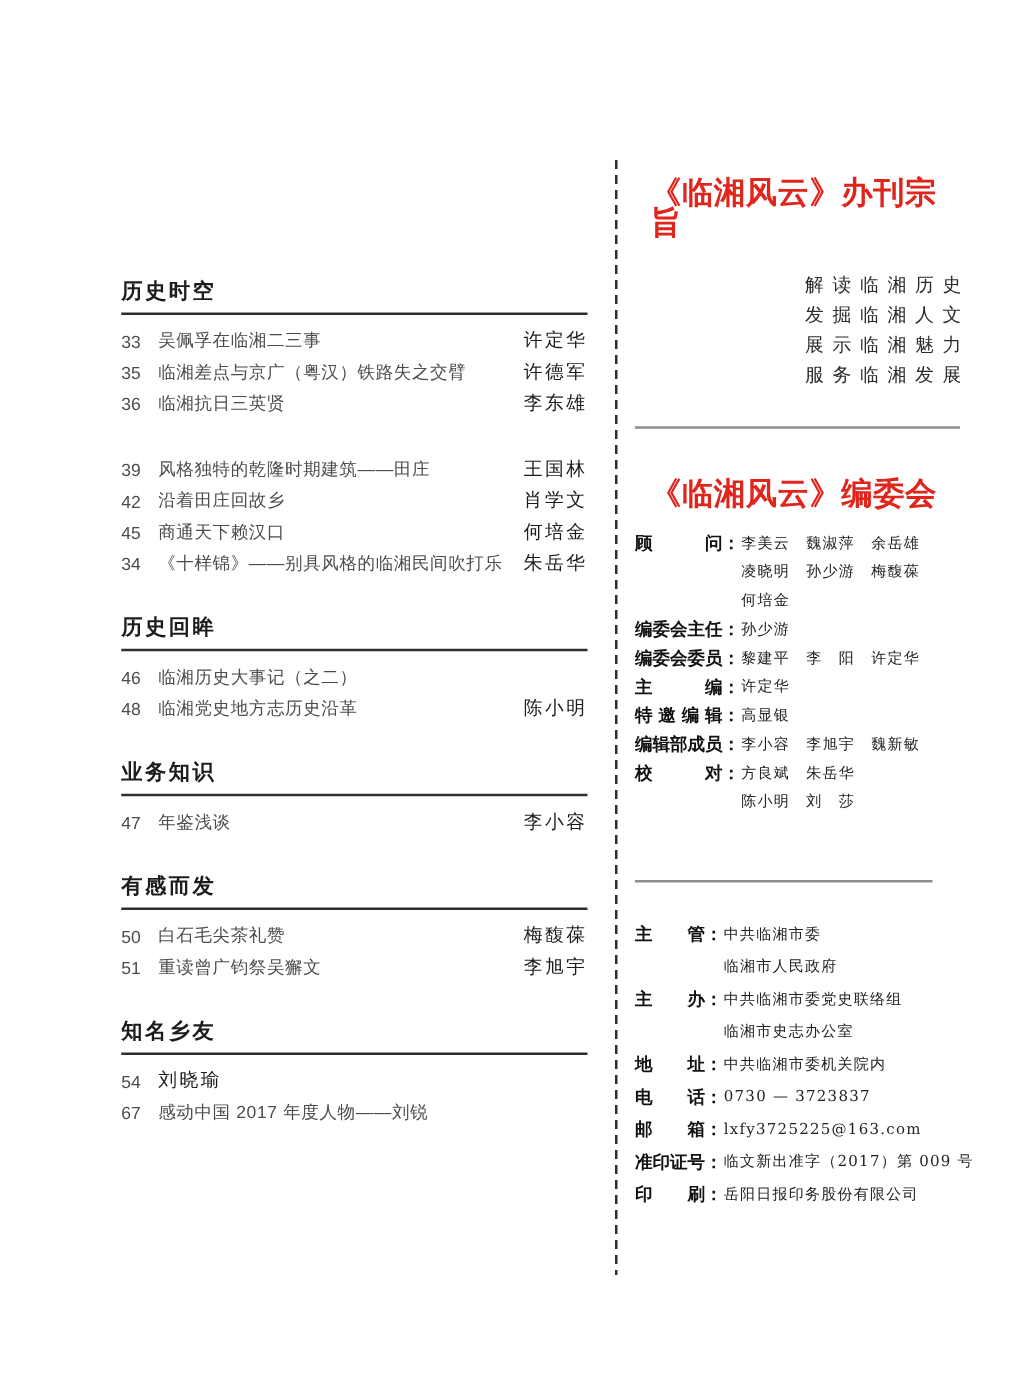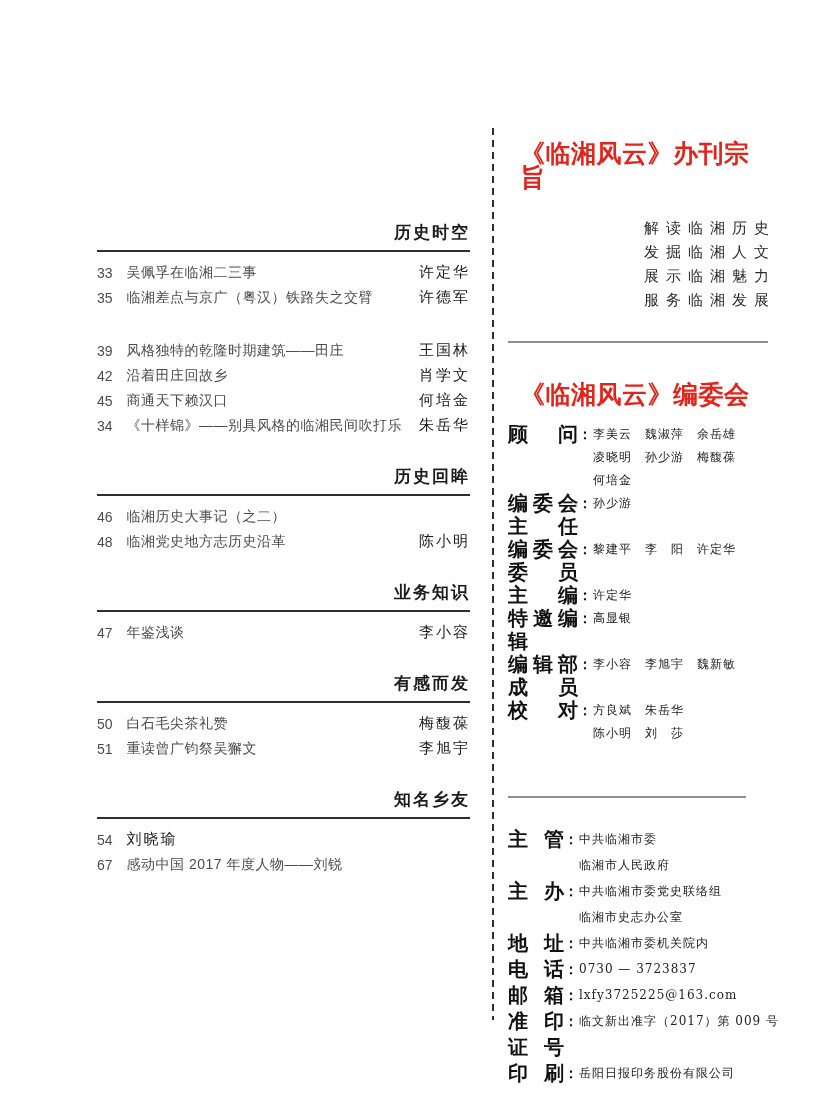--- a/index.html
+++ b/index.html
@@ -9,21 +9,20 @@
     overflow:hidden;
   }
   
   .left-col{position:absolute;left:97px;top:222px;width:373px;}
   .toc-section{margin-bottom:28px;}
   .sec-title{
     margin:0 0 8px 0;font-size:17px;line-height:22px;font-weight:bold;
     color:#1c1c1c;letter-spacing:2px;
     padding-bottom:6px;border-bottom:2px solid #2e2e2e;
     font-family:"Liberation Sans", sans-serif;
-    text-align:right;
   }
   .toc-item{display:flex;align-items:center;height:25px;font-size:14px;color:#4c4c4c;}
   .toc-item .pg{margin-right:14px;flex:none;}
   .toc-item .ttl{flex:1;letter-spacing:0.5px;white-space:nowrap;overflow:hidden;}
   .toc-item .auth{
     flex:none;font-family:"DejaVu Serif", serif;font-size:15px;color:#1a1a1a;
     letter-spacing:2px;
   }
   
   .vsep{
@@ -42,21 +41,21 @@
     font-family:"DejaVu Serif", serif;white-space:nowrap;
   }
   .hrule{height:2px;background:#8f8f8f;}
   .hrule.r1{width:260px;margin-top:29px;}
   .hrule.r2{width:238px;margin-top:51px;}
   .red-heading.second{margin-top:40px;}
   .kv-rows{margin-top:16px;}
   .kv-rows.info{margin-top:28px;}
   .kv-row{display:flex;align-items:flex-start;}
   .lbl{
-    flex:none;display:inline-block;font-weight:bold;font-size:20px;color:#111;
+    flex:none;display:inline-block;font-weight:bold;font-size:14px;color:#111;
     text-align:justify;text-align-last:justify;
     font-family:"Liberation Sans", sans-serif;
   }
   .committee .lbl{width:70px;}
   .info .lbl{width:56px;}
   .colon{flex:none;font-weight:bold;font-size:14px;color:#111;width:15px;}
   .vals{flex:1;}
   .val-line{
     font-family:"DejaVu Serif", serif;font-size:12px;color:#222;
     white-space:nowrap;letter-spacing:1px;
@@ -74,20 +73,25 @@
     <div class="toc-item">
       <span class="pg">33</span>
       <span class="ttl">吴佩孚在临湘二三事</span>
       <span class="auth">许定华</span>
     </div>
     <div class="toc-item">
       <span class="pg">35</span>
       <span class="ttl">临湘差点与京广（粤汉）铁路失之交臂</span>
       <span class="auth">许德军</span>
     </div>
+    <div class="toc-item">
+      <span class="pg">36</span>
+      <span class="ttl">临湘抗日三英贤</span>
+      <span class="auth">李东雄</span>
+    </div>
   </section>
 
   <section class="toc-section">
     <div class="toc-item">
       <span class="pg">39</span>
       <span class="ttl">风格独特的乾隆时期建筑——田庄</span>
       <span class="auth">王国林</span>
     </div>
     <div class="toc-item">
       <span class="pg">42</span>

